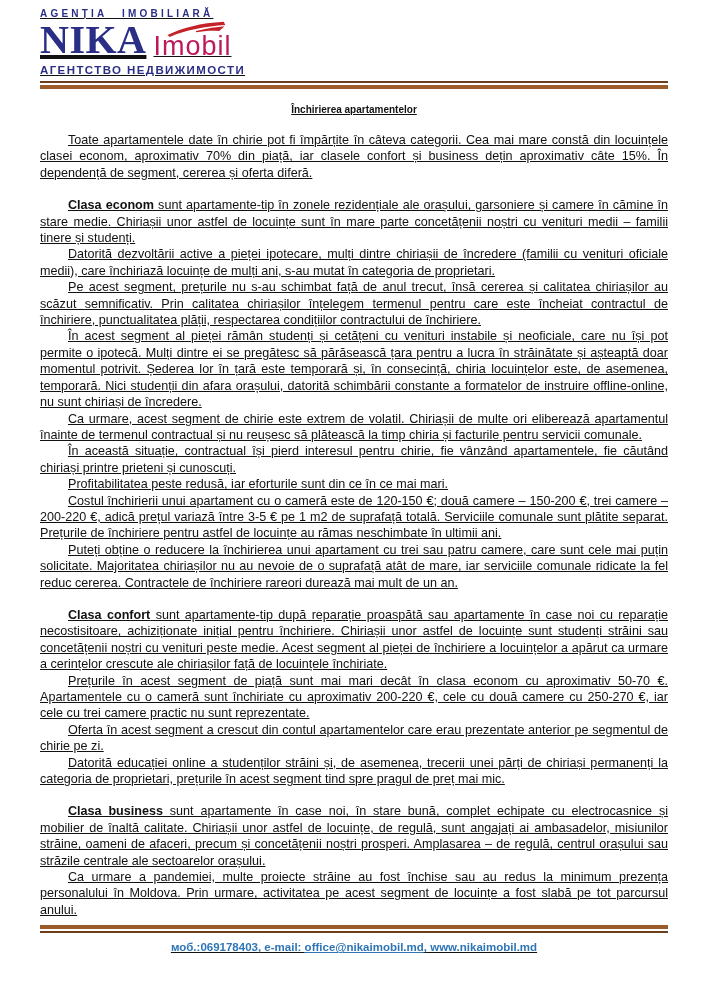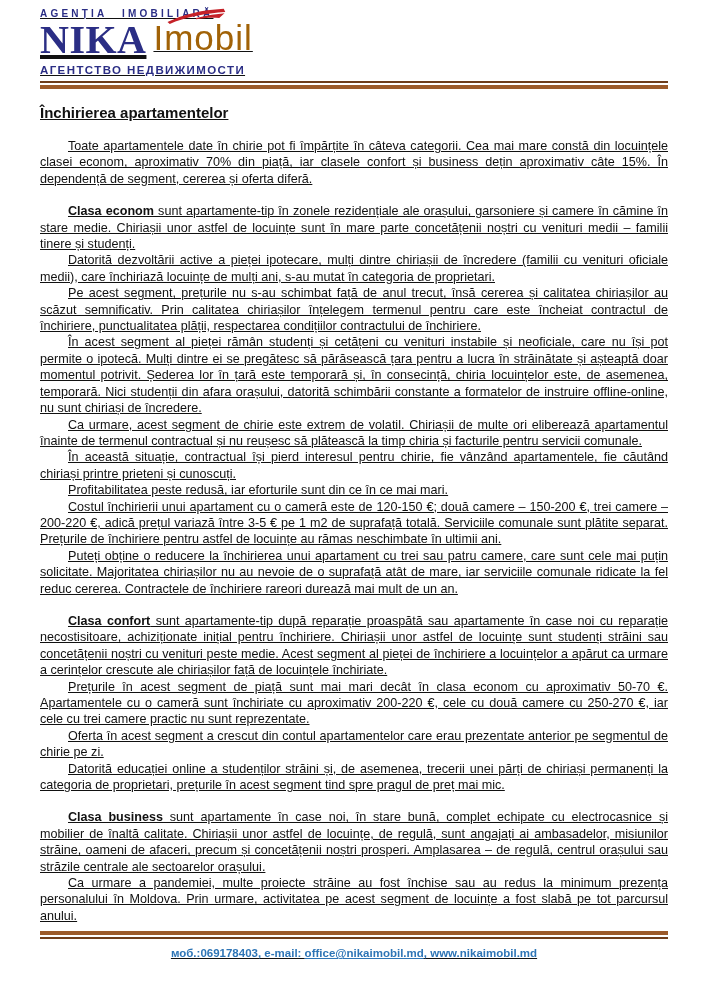--- a/index.html
+++ b/index.html
@@ -14,29 +14,29 @@
     color:#111111;
     overflow:hidden;
     text-decoration:underline;
   }
   
   .logo-block{margin-bottom:5px;}
   .tagline-top{
     font-size:10px;font-weight:bold;color:#2b2e85;
     letter-spacing:3.2px;word-spacing:9px;
   }
-  .brand-row{display:flex;align-items:flex-start;margin-top:1px;line-height:1;}
+  .brand-row{display:flex;align-items:flex-end;margin-top:1px;line-height:1;}
   .brand-nika{
     font-family:"Liberation Serif", serif;
     font-weight:bold;font-size:40px;color:#2b2e85;
     letter-spacing:0.5px;line-height:1;
   }
   .imobil-wrap{position:relative;margin-left:7px;}
   .brand-imobil{
-    font-size:35px;color:#a16207;letter-spacing:1px;line-height:1;
+    font-size:27px;color:#be185d;letter-spacing:1px;line-height:1;
   }
   .roof-svg{position:absolute;top:-12px;left:13px;width:60px;height:16px;}
   .tagline-bottom{
     font-size:11.5px;font-weight:bold;color:#2b2e85;
     letter-spacing:1.4px;margin-top:4px;
   }
   
   .rule-thin-thick{
     height:2px;
     border-top:2px solid #6e3d1b;
@@ -44,21 +44,21 @@
     margin-top:3px;
   }
   .rule-thick-thin{
     height:2px;
     border-top:4px solid #9b5a2a;
     border-bottom:2px solid #6e3d1b;
     margin-top:7px;
   }
   
   .doc-title{
-    font-weight:bold;font-size:15px;
+    text-align:center;font-weight:bold;font-size:10px;
     margin:15px 0 17px 0;color:#111;
   }
   .doc p{
     margin:0;
     text-indent:28px;
     text-align:justify;
     font-size:12.6px;
     line-height:16.4px;
   }
   .doc p.gap{margin-top:16px;}

